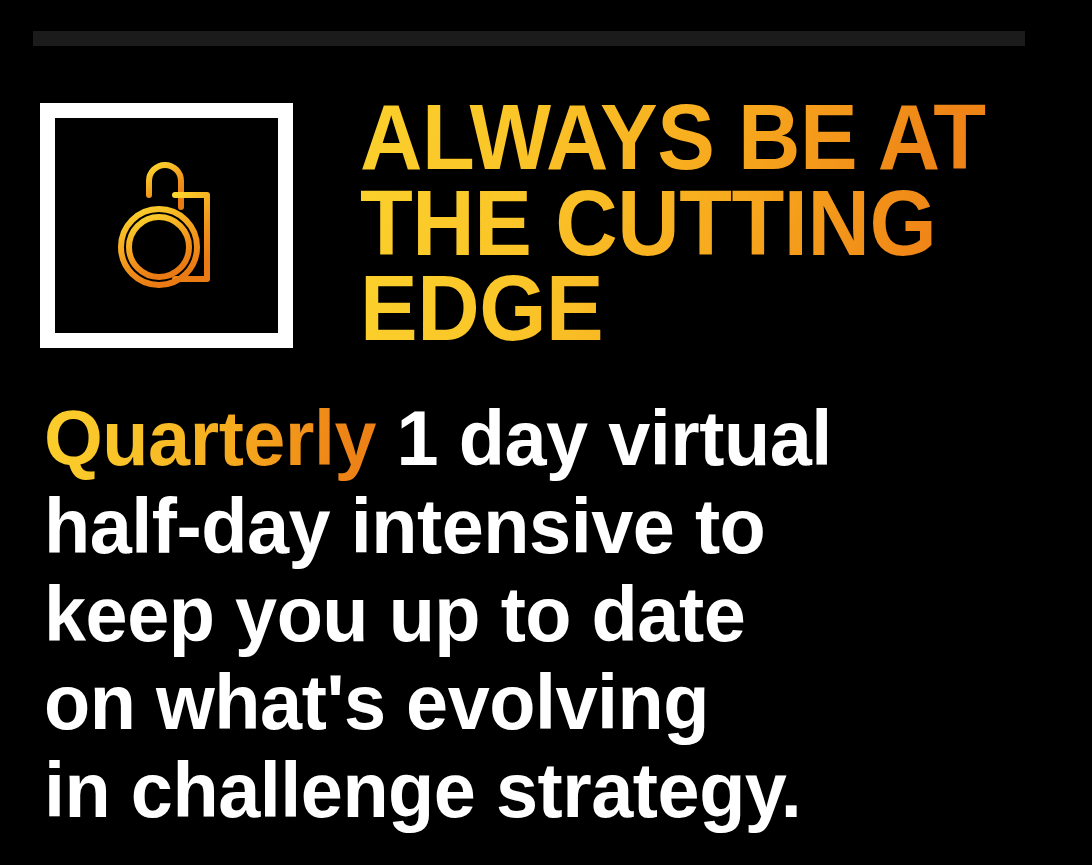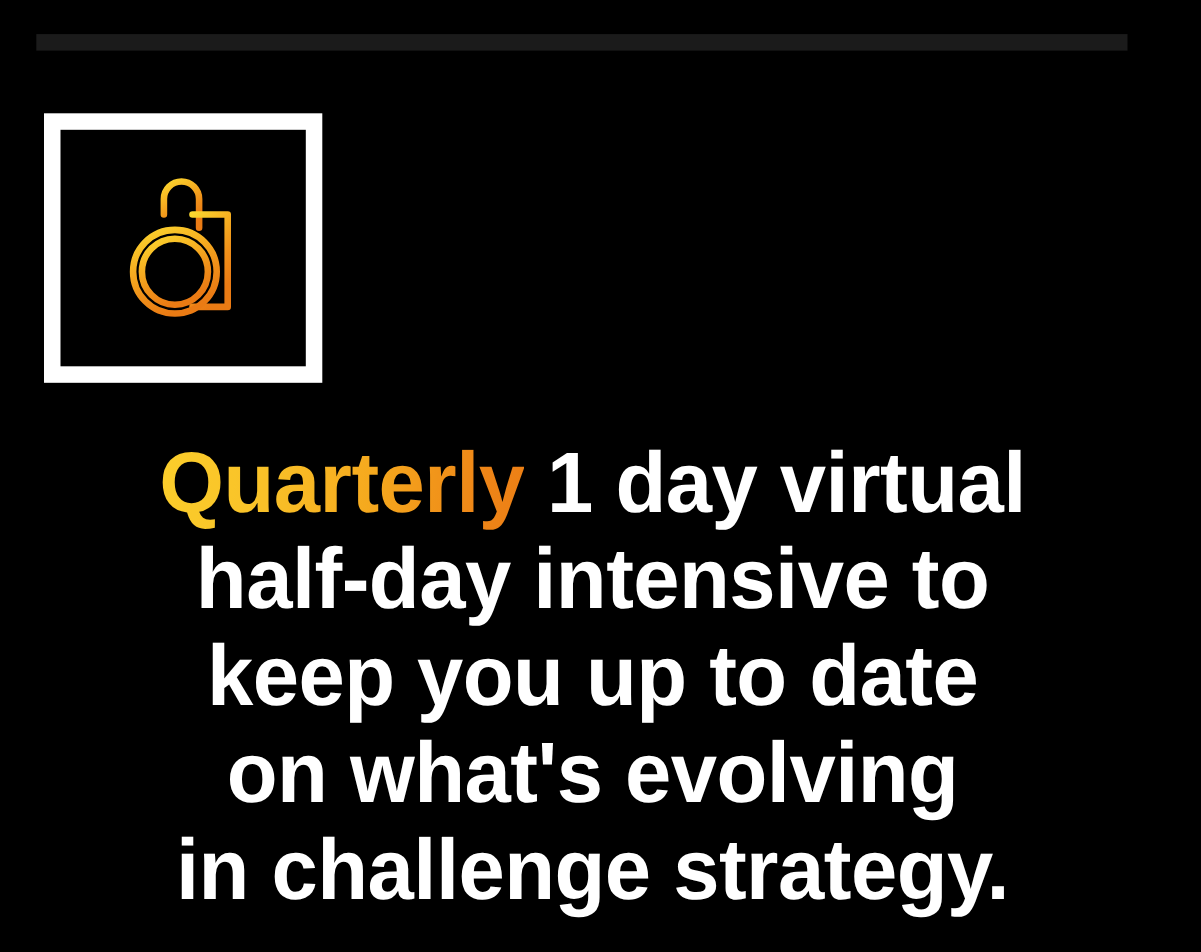--- a/index.html
+++ b/index.html
@@ -84,21 +84,20 @@
     color:transparent;
     -webkit-text-fill-color:transparent;
   }
 
   
   .body-copy{
     position:absolute;
     left:44px;
     top:394px;
     width:1020px;
-    text-align:center;
   }
   .body-line{
     display:block;
     font-family:"Liberation Sans Narrow","Liberation Sans", sans-serif;
     font-weight:700;
     font-size:78px;
     line-height:88px;
     letter-spacing:-0.5px;
     white-space:nowrap;
     color:#ffffff;
@@ -149,20 +148,25 @@
           <circle cx="56" cy="96" r="30"></circle>
 
           <path d="M22 92 L90 92"></path>
 
           <path d="M40 134 L76 134"></path>
         </g>
       </svg>
     </div>
   </div>
 
+  <div class="headline">
+    <span class="headline-line">ALWAYS BE AT</span>
+    <span class="headline-line">THE CUTTING</span>
+    <span class="headline-line">EDGE</span>
+  </div>
 
 </div>
 
 <div class="body-copy">
   <span class="body-line"><span class="grad-word">Quarterly</span><span> 1 day virtual</span></span>
   <span class="body-line">half-day intensive to</span>
   <span class="body-line">keep you up to date</span>
   <span class="body-line">on what's evolving</span>
   <span class="body-line">in challenge strategy.</span>
 </div>

